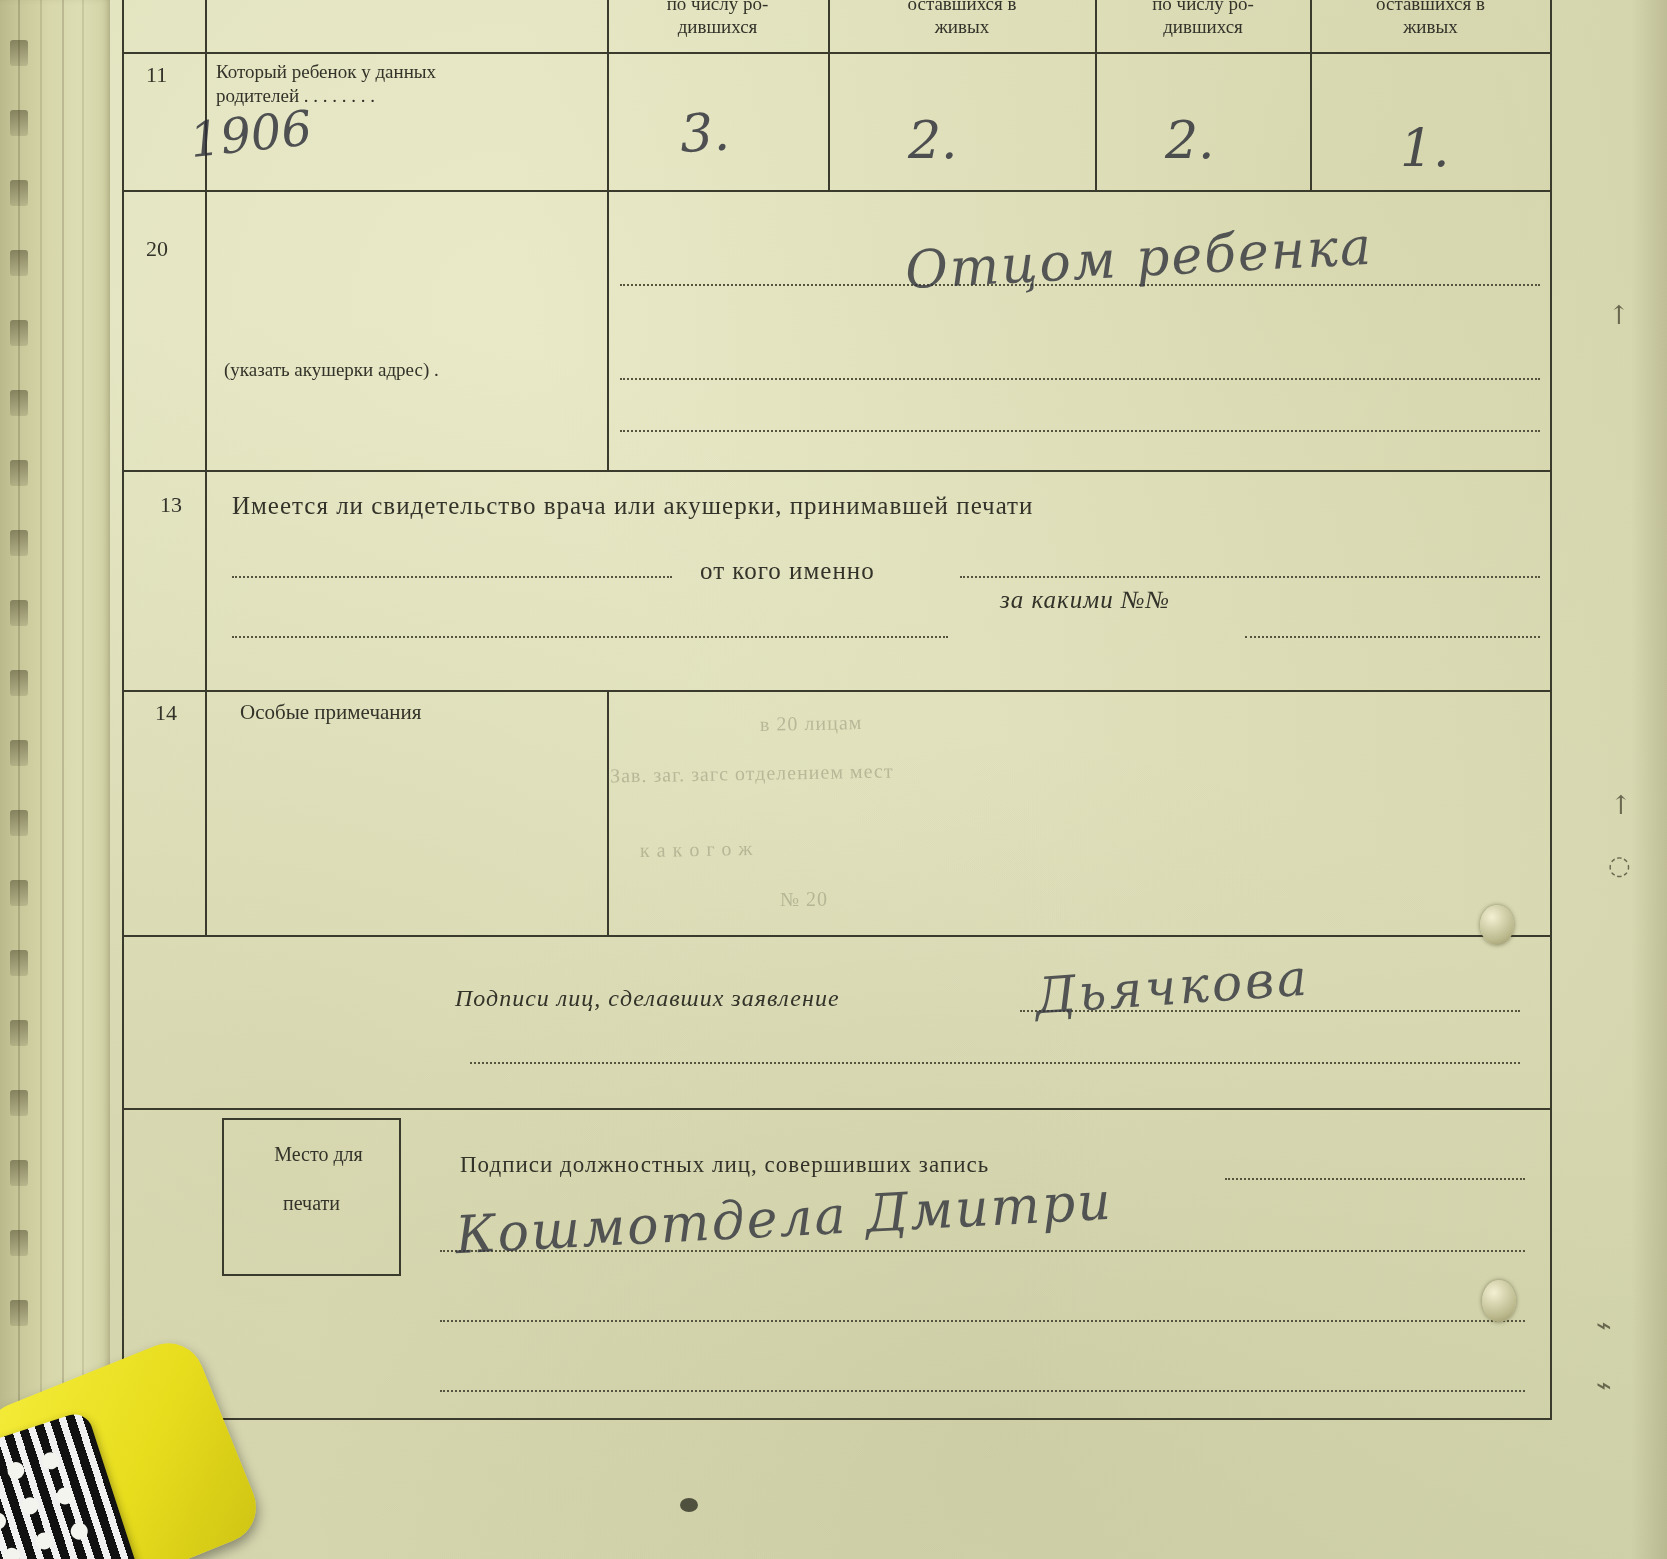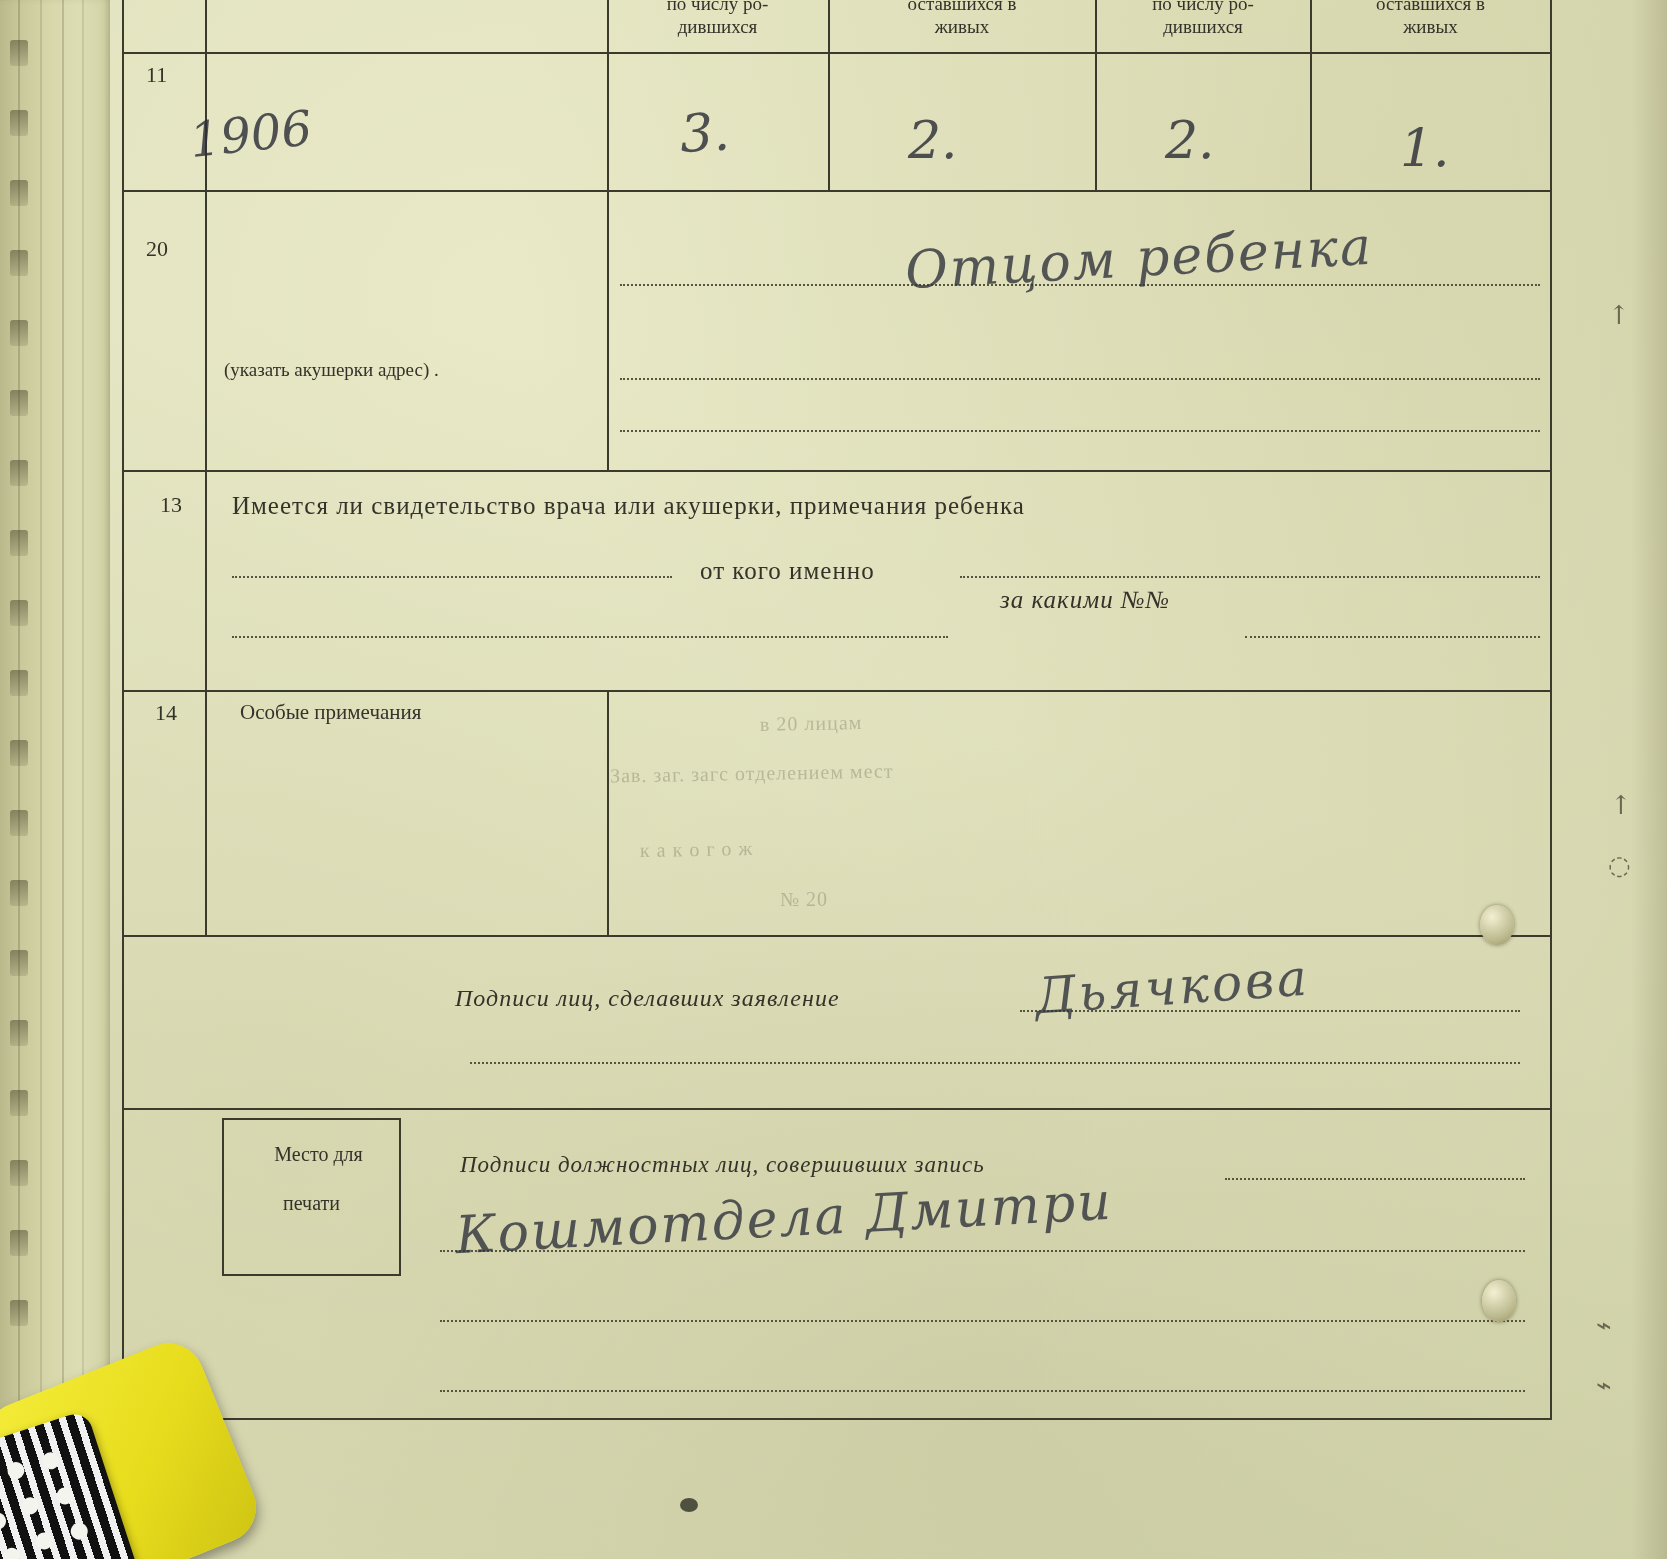--- a/index.html
+++ b/index.html
@@ -173,38 +173,42 @@
   <div class="colhdr" style="left:1098px;top:-8px;width:210px;">
     <span>по числу ро-</span><br>
     <span>дившихся</span>
   </div>
   <div class="colhdr" style="left:1313px;top:-8px;width:235px;">
     <span>оставшихся  в</span><br>
     <span>живых</span>
   </div>
 
   <div class="num" style="left:146px;top:62px;">11</div>
+  <div class="lbl" style="left:216px;top:60px;width:380px;">
+    <span>Который ребенок у данных</span><br>
+    <span>родителей  . . . . . . . .</span>
+  </div>
   <div class="hand q1" style="left:190px;top:112px;transform:rotate(-6deg);">1906</div>
 
   <div class="hand bigq" style="left:680px;top:104px;transform:rotate(-3deg);">3.</div>
   <div class="hand bigq" style="left:908px;top:110px;">2.</div>
   <div class="hand bigq" style="left:1165px;top:110px;">2.</div>
   <div class="hand bigq" style="left:1400px;top:118px;">1.</div>
 
   <div class="num" style="left:146px;top:236px;">20</div>
   <div class="lbl" style="left:224px;top:358px;">(указать акушерки адрес) .</div>
 
   <div class="dots" style="left:620px;top:284px;width:920px;"></div>
   <div class="dots" style="left:620px;top:378px;width:920px;"></div>
   <div class="dots" style="left:620px;top:430px;width:920px;"></div>
 
   <div class="sig" style="left:905px;top:228px;font-size:52px;transform:rotate(-3deg);letter-spacing:2px;">Отцом ребенка</div>
 
   <div class="num" style="left:160px;top:492px;">13</div>
-  <div class="q13" style="left:232px;top:492px;width:1260px;">Имеется  ли  свидетельство  врача  или  акушерки,  примечания  ребенка</div>
+  <div class="q13" style="left:232px;top:492px;width:1260px;">Имеется  ли  свидетельство  врача  или  акушерки,  принимавшей  печати</div>
   <div class="dots" style="left:232px;top:576px;width:440px;"></div>
   <div class="q13" style="left:700px;top:557px;">от кого именно</div>
   <div class="dots" style="left:960px;top:576px;width:580px;"></div>
   <div class="dots" style="left:232px;top:636px;width:716px;"></div>
   <div class="q13" style="left:1000px;top:586px;font-style:italic;">за какими №№</div>
   <div class="dots" style="left:1245px;top:636px;width:295px;"></div>
 
   <div class="num" style="left:155px;top:700px;">14</div>
   <div class="lbl" style="left:240px;top:700px;font-size:21px;">Особые примечания</div>
 
@@ -216,21 +220,21 @@
   <div class="q13" style="left:455px;top:985px;font-style:italic;font-size:24px;text-align:right;">Подписи лиц, сделавших заявление</div>
   <div class="dots" style="left:1020px;top:1010px;width:500px;"></div>
   <div class="dots" style="left:470px;top:1062px;width:1050px;"></div>
   <div class="sig" style="left:1035px;top:958px;font-size:50px;transform:rotate(-4deg);letter-spacing:3px;">Дьячкова</div>
 
   <div class="stampbox" style="left:222px;top:1118px;width:175px;height:140px;padding-top:14px;">
     <div style="line-height:40px;padding-left:14px;">Место для</div>
     <div style="line-height:58px;">печати</div>
   </div>
 
-  <div class="q13" style="left:460px;top:1152px;font-style:italic;font-size:23px;">Подписи должностных лиц, совершивших запись</div>
+  <div class="q13" style="left:460px;top:1152px;font-size:23px;">Подписи должностных лиц, совершивших запись</div>
   <div class="dots" style="left:1225px;top:1178px;width:300px;"></div>
   <div class="dots" style="left:440px;top:1250px;width:1085px;"></div>
   <div class="dots" style="left:440px;top:1320px;width:1085px;"></div>
   <div class="dots" style="left:440px;top:1390px;width:1085px;"></div>
 
   <div class="sig" style="left:455px;top:1188px;font-size:52px;transform:rotate(-3deg);letter-spacing:2px;">Кошмотдела  Дмитри</div>
 
   <div class="hole" style="left:1480px;top:905px;width:34px;height:40px;"></div>
   <div class="hole" style="left:1482px;top:1280px;width:34px;height:42px;"></div>
 

